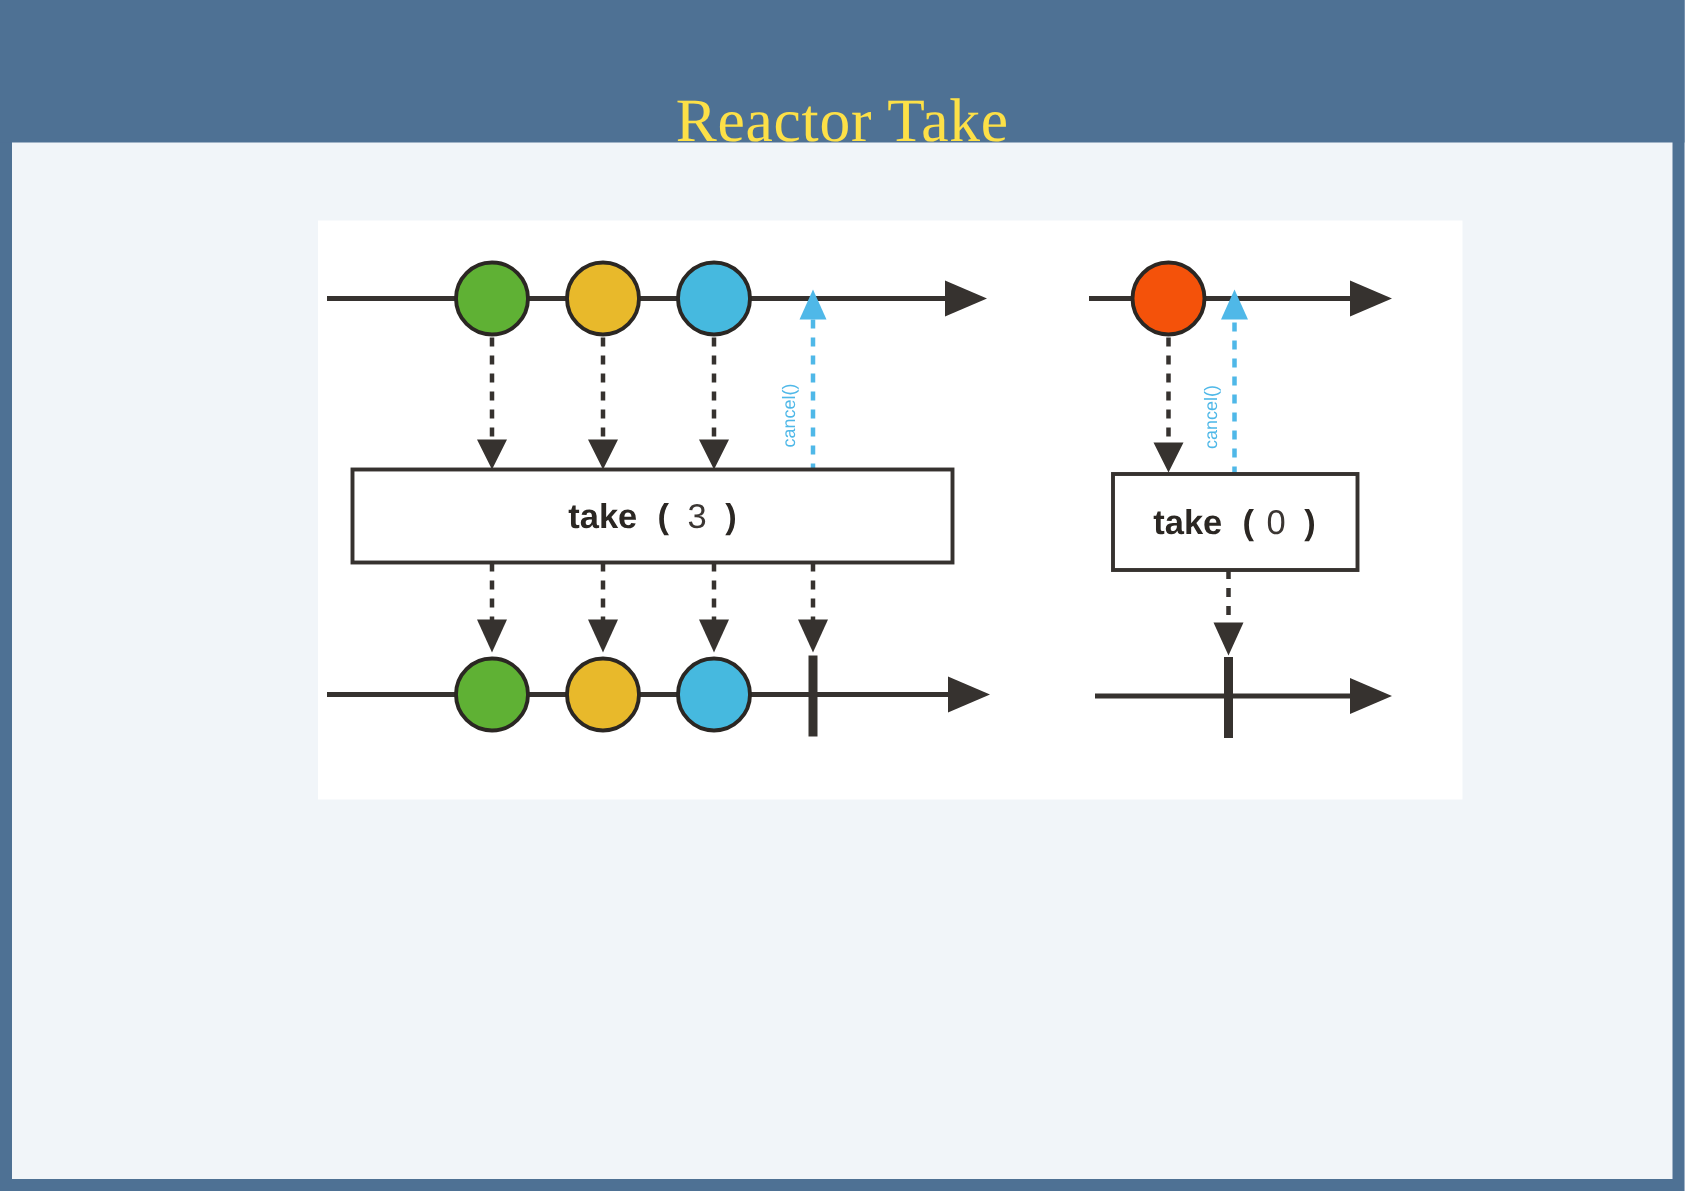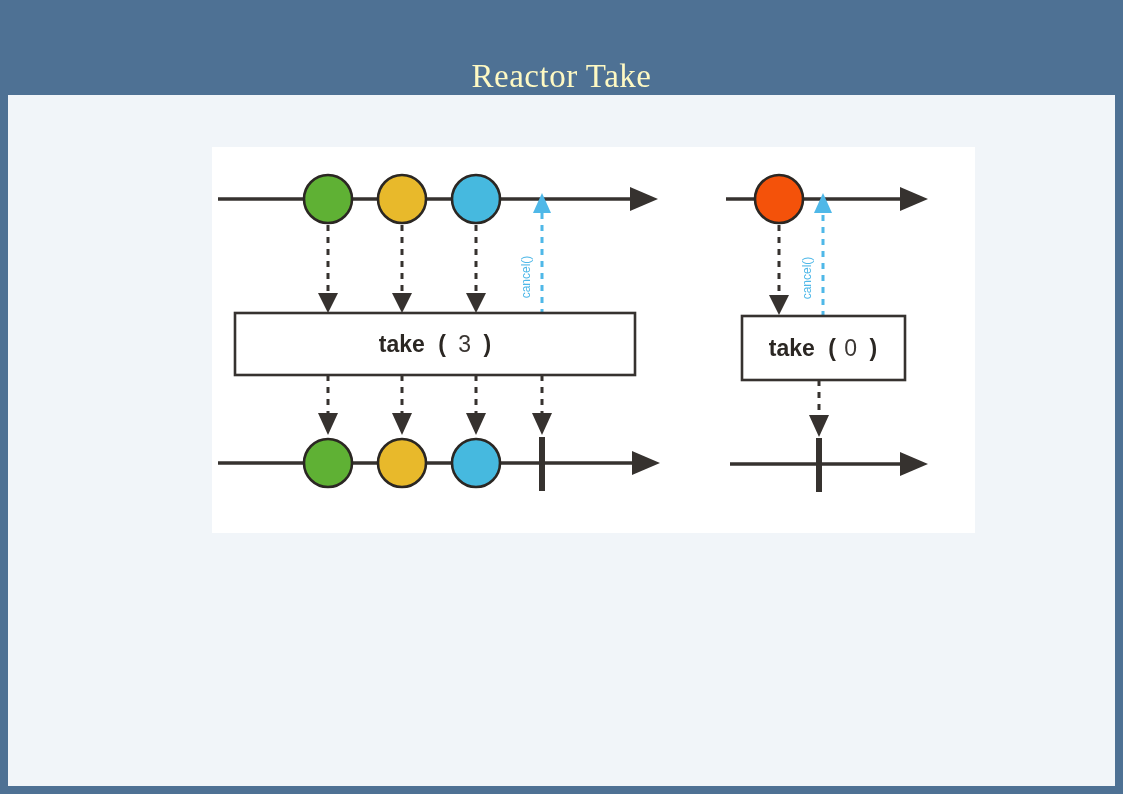--- a/index.html
+++ b/index.html
@@ -29,23 +29,23 @@
     width: 1123px;
     height: 95px;
     background: #4e7194;
   }
   .slide-title {
     position: absolute;
     left: 0;
     top: 60px;
     width: 1123px;
     text-align: center;
-    color: #fef9c3;
+    color: #fde047;
     font-family: "Liberation Serif", serif;
-    font-size: 33px;
+    font-size: 41px;
     font-weight: 400;
     letter-spacing: 0.5px;
     line-height: 1;
   }
 
   
   .content-panel {
     position: absolute;
     left: 8px;
     top: 95px;

